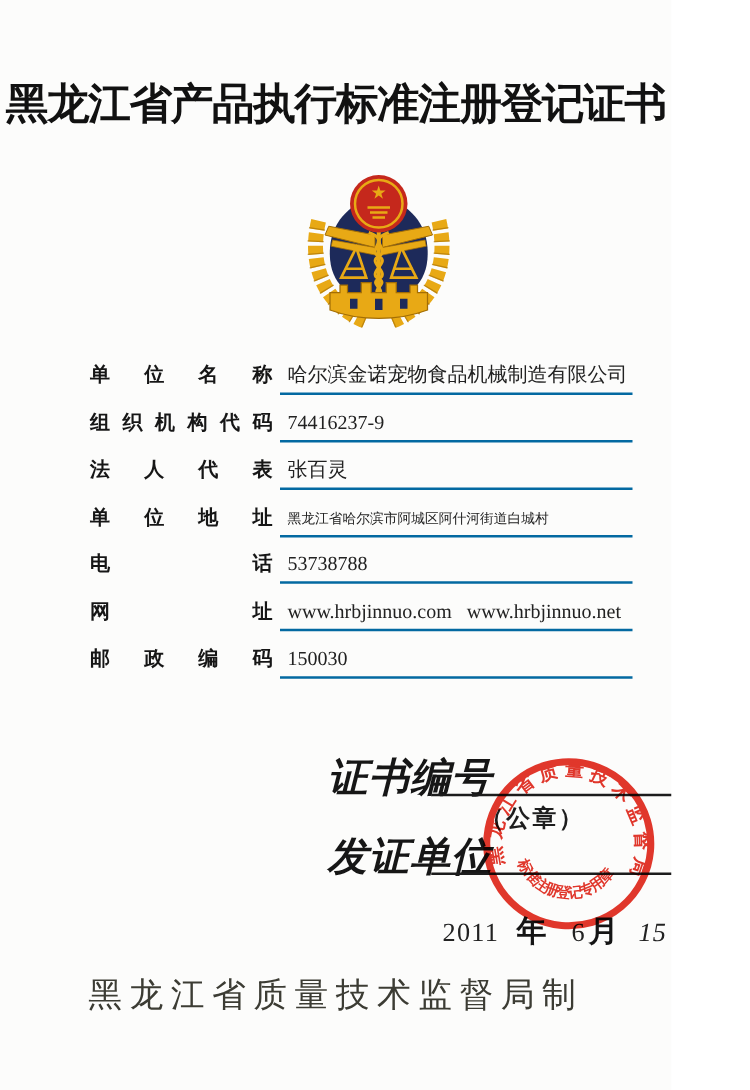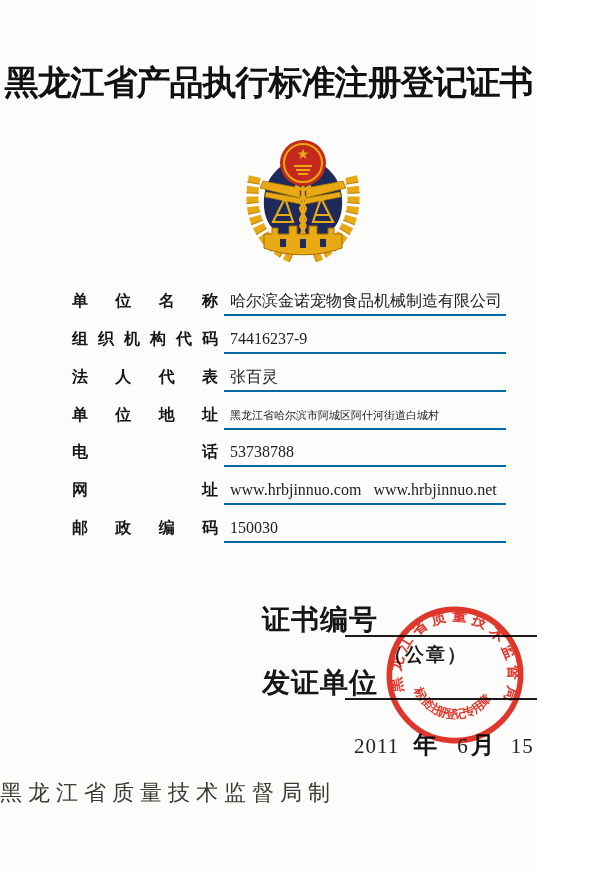--- a/index.html
+++ b/index.html
@@ -31,49 +31,50 @@
     white-space:nowrap;line-height:30px;margin-top:44px;
   }
   .field-value{
     position:absolute;left:224px;width:276px;bottom:0;
     border-bottom:2px solid #0369a1;
     font-size:16px;line-height:24px;
     padding:0 0 1px 6px;
     white-space:pre;color:#222;
   }
   .issue-label{
-    position:absolute;font-size:28px;font-weight:700;color:#161616;
-    letter-spacing:1px;white-space:nowrap;
+    position:absolute;font-size:32px;font-weight:700;color:#161616;
+    letter-spacing:1px;white-space:nowrap;font-style:italic;
   }
   .issue-line{
     position:absolute;height:0;border-bottom:2px solid #1c1c1c;width:198px;left:345px;
   }
   .issuer-value{
     position:absolute;left:384px;top:642px;
     font-size:19px;font-weight:700;color:#1d1d1d;letter-spacing:2px;white-space:nowrap;
   }
   .date-row{
     position:absolute;left:354px;top:729px;
     font-size:21px;color:#222;white-space:nowrap;
   }
   .date-row .num{font-size:21px;letter-spacing:1px;}
   .date-row .unit{font-size:24px;font-weight:700;color:#141414;}
   .dr-y{margin-right:14px;}
   .dr-yu{margin-right:20px;}
   .dr-m{margin-right:2px;}
   .dr-mu{margin-right:16px;}
-  .dr-d{margin-right:2px;}
+  .dr-d{margin-right:2px;font-style:italic;}
   .seal{
     position:absolute;left:380px;top:600px;width:150px;height:150px;
     mix-blend-mode:multiply;opacity:.93;
     pointer-events:none;
   }
   .footer{
     position:absolute;top:778px;left:0;right:0;
-    font-size:22px;letter-spacing:6px;
+    text-align:center;
+    font-size:27px;letter-spacing:6px;
     color:#3c3c34;white-space:nowrap;
   }
 </style>
 </head>
 <body>
 
 <div class="page">
 
   <div class="title">黑龙江省产品执行标准注册登记证书</div>
 

